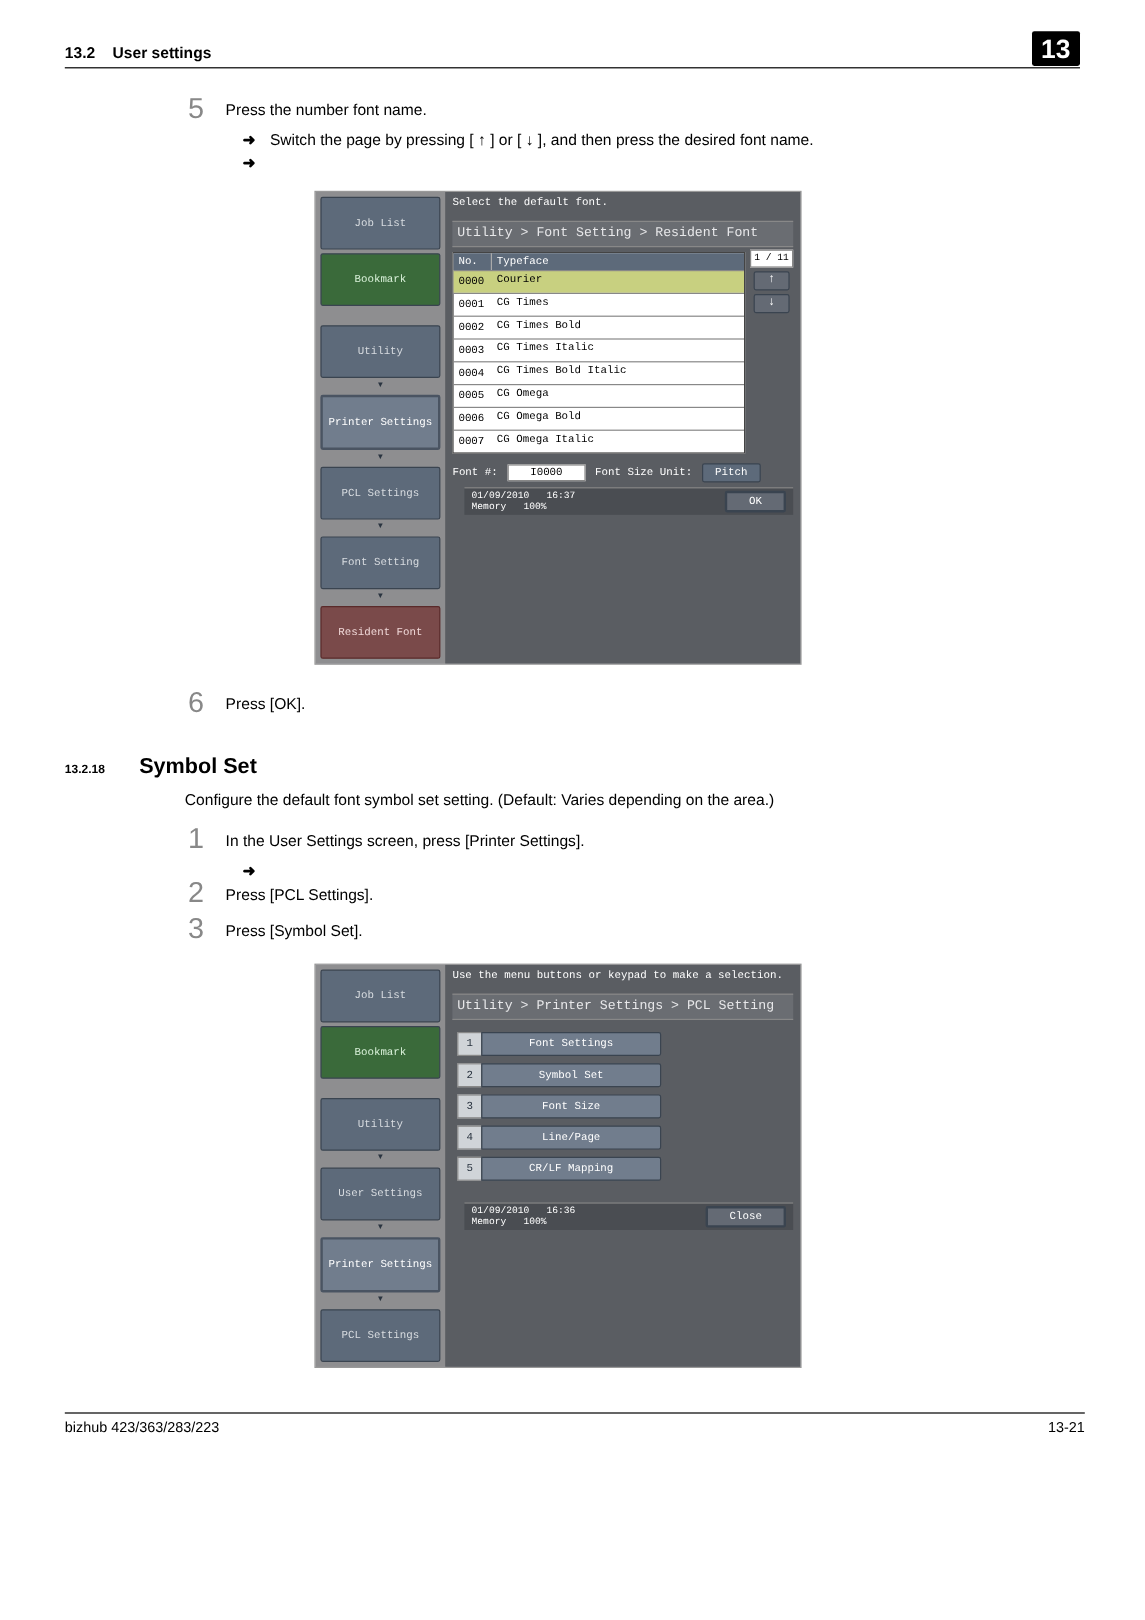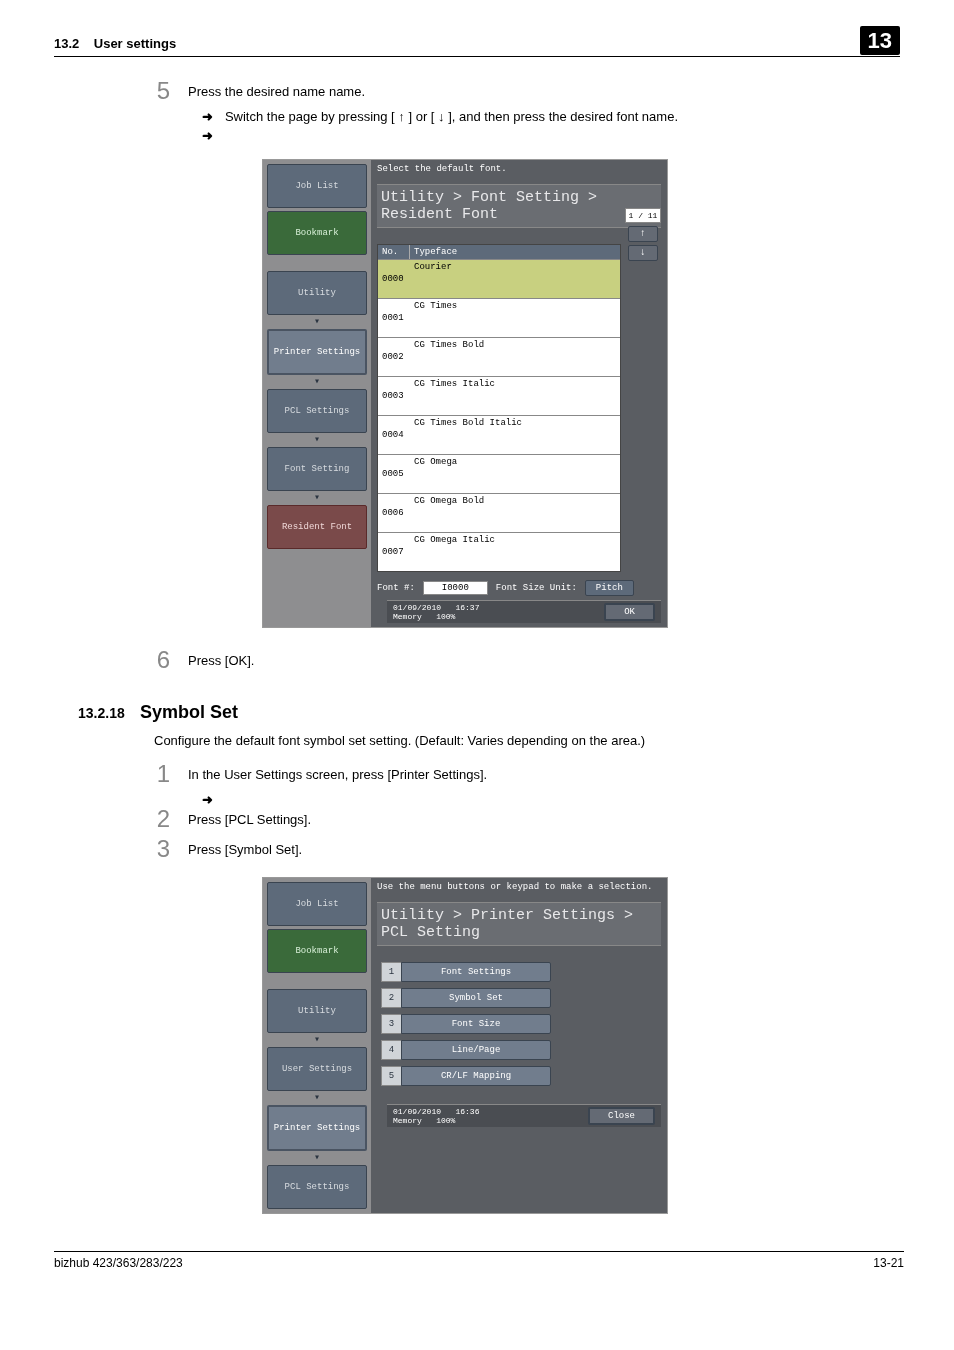--- a/index.html
+++ b/index.html
@@ -7,41 +7,41 @@
   .header { display: flex; justify-content: space-between; align-items: baseline; border-bottom: 1px solid #000; padding-bottom: 2px; margin-bottom: 22px; }
   .header-left { font-weight: bold; font-size: 13px; }
   .header-right { position: relative; }
   .corner-box { background: #000; color: #fff; font-weight: bold; font-size: 22px; padding: 2px 8px; border-radius: 2px; }
   .step-row { display: flex; margin: 0 0 6px 90px; }
   .step-num { font-size: 24px; font-weight: normal; color: #888; width: 26px; text-align: right; margin-right: 18px; line-height: 1; }
   .step-body { flex: 1; padding-top: 5px; font-size: 13px; }
   .bullet-row { display: flex; margin-left: 148px; margin-top: 4px; font-size: 13px; }
   .arrow { margin-right: 12px; font-weight: bold; }
   .section-heading { margin: 30px 0 10px 0; display: flex; align-items: baseline; }
-  .sec-num { font-weight: bold; font-size: 14px; width: 62px; margin-left: 24px; }
+  .sec-num { font-weight: bold; font-size: 10px; width: 62px; }
   .sec-title { font-weight: bold; font-size: 18px; }
   .sec-desc { margin-left: 100px; font-size: 13px; margin-bottom: 14px; }
   .screenshot { width: 406px; margin: 16px 0 20px 208px; border: 1px solid #999; font-family: "Courier New", monospace; }
   .screenshot * { font-family: "Courier New", monospace; }
   .ss-body { display: flex; background: #8e8e90; }
   .ss-left { width: 108px; background: #8e8e90; padding: 4px; display: flex; flex-direction: column; gap: 3px; }
   .ss-tab { background: #5d6a7a; color: #d8dce0; font-size: 9px; text-align: center; padding: 16px 2px; border: 1px solid #3a4450; border-radius: 2px; }
   .ss-tab.sel { background: #717d8d; color: #fff; border: 2px solid #4a5462; }
   .ss-tab.highlight { background: #7a4a4a; color: #f0d8d8; border: 1px solid #5a2a2a; }
   .ss-arrow-sep { text-align: center; color: #2a3440; font-size: 10px; line-height: 8px; }
   .ss-right { flex: 1; background: #5a5d62; color: #e0e0e2; padding: 4px 6px 4px 6px; position: relative; }
   .ss-prompt { font-size: 9px; color: #fff; margin-bottom: 10px; }
-  .ss-breadcrumb { font-size: 15px; color: #e8e8ea; background: #6a6d72; padding: 4px 4px; margin-bottom: 16px; border: 1px solid #888; border-left: none; border-right: none; }
+  .ss-breadcrumb { font-size: 11px; color: #e8e8ea; background: #6a6d72; padding: 4px 4px; margin-bottom: 4px; border: 1px solid #888; border-left: none; border-right: none; }
   .ss-table { background: #fff; color: #000; font-size: 9px; border: 1px solid #444; margin-right: 40px; }
   .ss-th { background: #5d6a7a; color: #fff; display: flex; }
   .ss-th .c1 { width: 32px; padding: 2px 4px; border-right: 1px solid #aaa; }
   .ss-th .c2 { flex: 1; padding: 2px 4px; }
   .ss-tr { display: flex; border-top: 1px solid #888; }
   .ss-tr.sel { background: #c8d080; }
-  .ss-tr .c1 { width: 32px; padding: 14px 4px; }
+  .ss-tr .c1 { width: 32px; padding: 4px 4px; }
   .ss-tr .c2 { flex: 1; padding: 2px 4px; }
   .ss-paging { position: absolute; right: 6px; top: 48px; width: 36px; display: flex; flex-direction: column; align-items: center; gap: 3px; }
   .ss-page-ind { background: #fff; color: #000; font-size: 8px; padding: 2px 2px; border: 1px solid #888; width: 100%; text-align: center; }
   .ss-arrow-btn { background: #646a74; color: #fff; border: 1px solid #3a4450; width: 30px; height: 16px; font-size: 10px; text-align: center; line-height: 14px; border-radius: 2px; }
   .ss-foot-row { display: flex; align-items: center; gap: 8px; font-size: 9px; color: #fff; margin-top: 8px; }
   .ss-foot-field { background: #fff; color: #000; padding: 1px 18px; border: 1px solid #888; }
   .ss-foot-val { background: #5d6a7a; color: #fff; padding: 2px 10px; border: 1px solid #3a4450; border-radius: 2px; }
   .ss-status { display: flex; justify-content: space-between; align-items: center; font-size: 8px; color: #fff; background: #4a4d52; padding: 2px 6px; margin-top: 4px; border-top: 1px solid #888; margin-left: 10px; }
   .ss-ok-btn { background: #646a74; color: #fff; border: 2px solid #3a4450; padding: 2px 18px; font-size: 9px; border-radius: 2px; }
   .ss-menu-list { margin: 10px 4px 18px 4px; display: flex; flex-direction: column; gap: 6px; }
@@ -58,21 +58,21 @@
     <span>13.2</span>&nbsp;&nbsp;&nbsp;
     <span>User settings</span>
   </div>
   <div class="header-right">
     <span class="corner-box">13</span>
   </div>
 </div>
 
 <div class="step-row">
   <div class="step-num">5</div>
-  <div class="step-body">Press the desired name name.</div>
+  <div class="step-body">Press the number font name.</div>
 </div>
 <div class="bullet-row">
   <span class="arrow">➜</span>
   <span>Switch the page by pressing [ ↑ ] or [ ↓ ], and then press the desired font name.</span>
 </div>
 <div class="bullet-row">
   <span class="arrow">➜</span>
 </div>
 
 <div class="screenshot">

